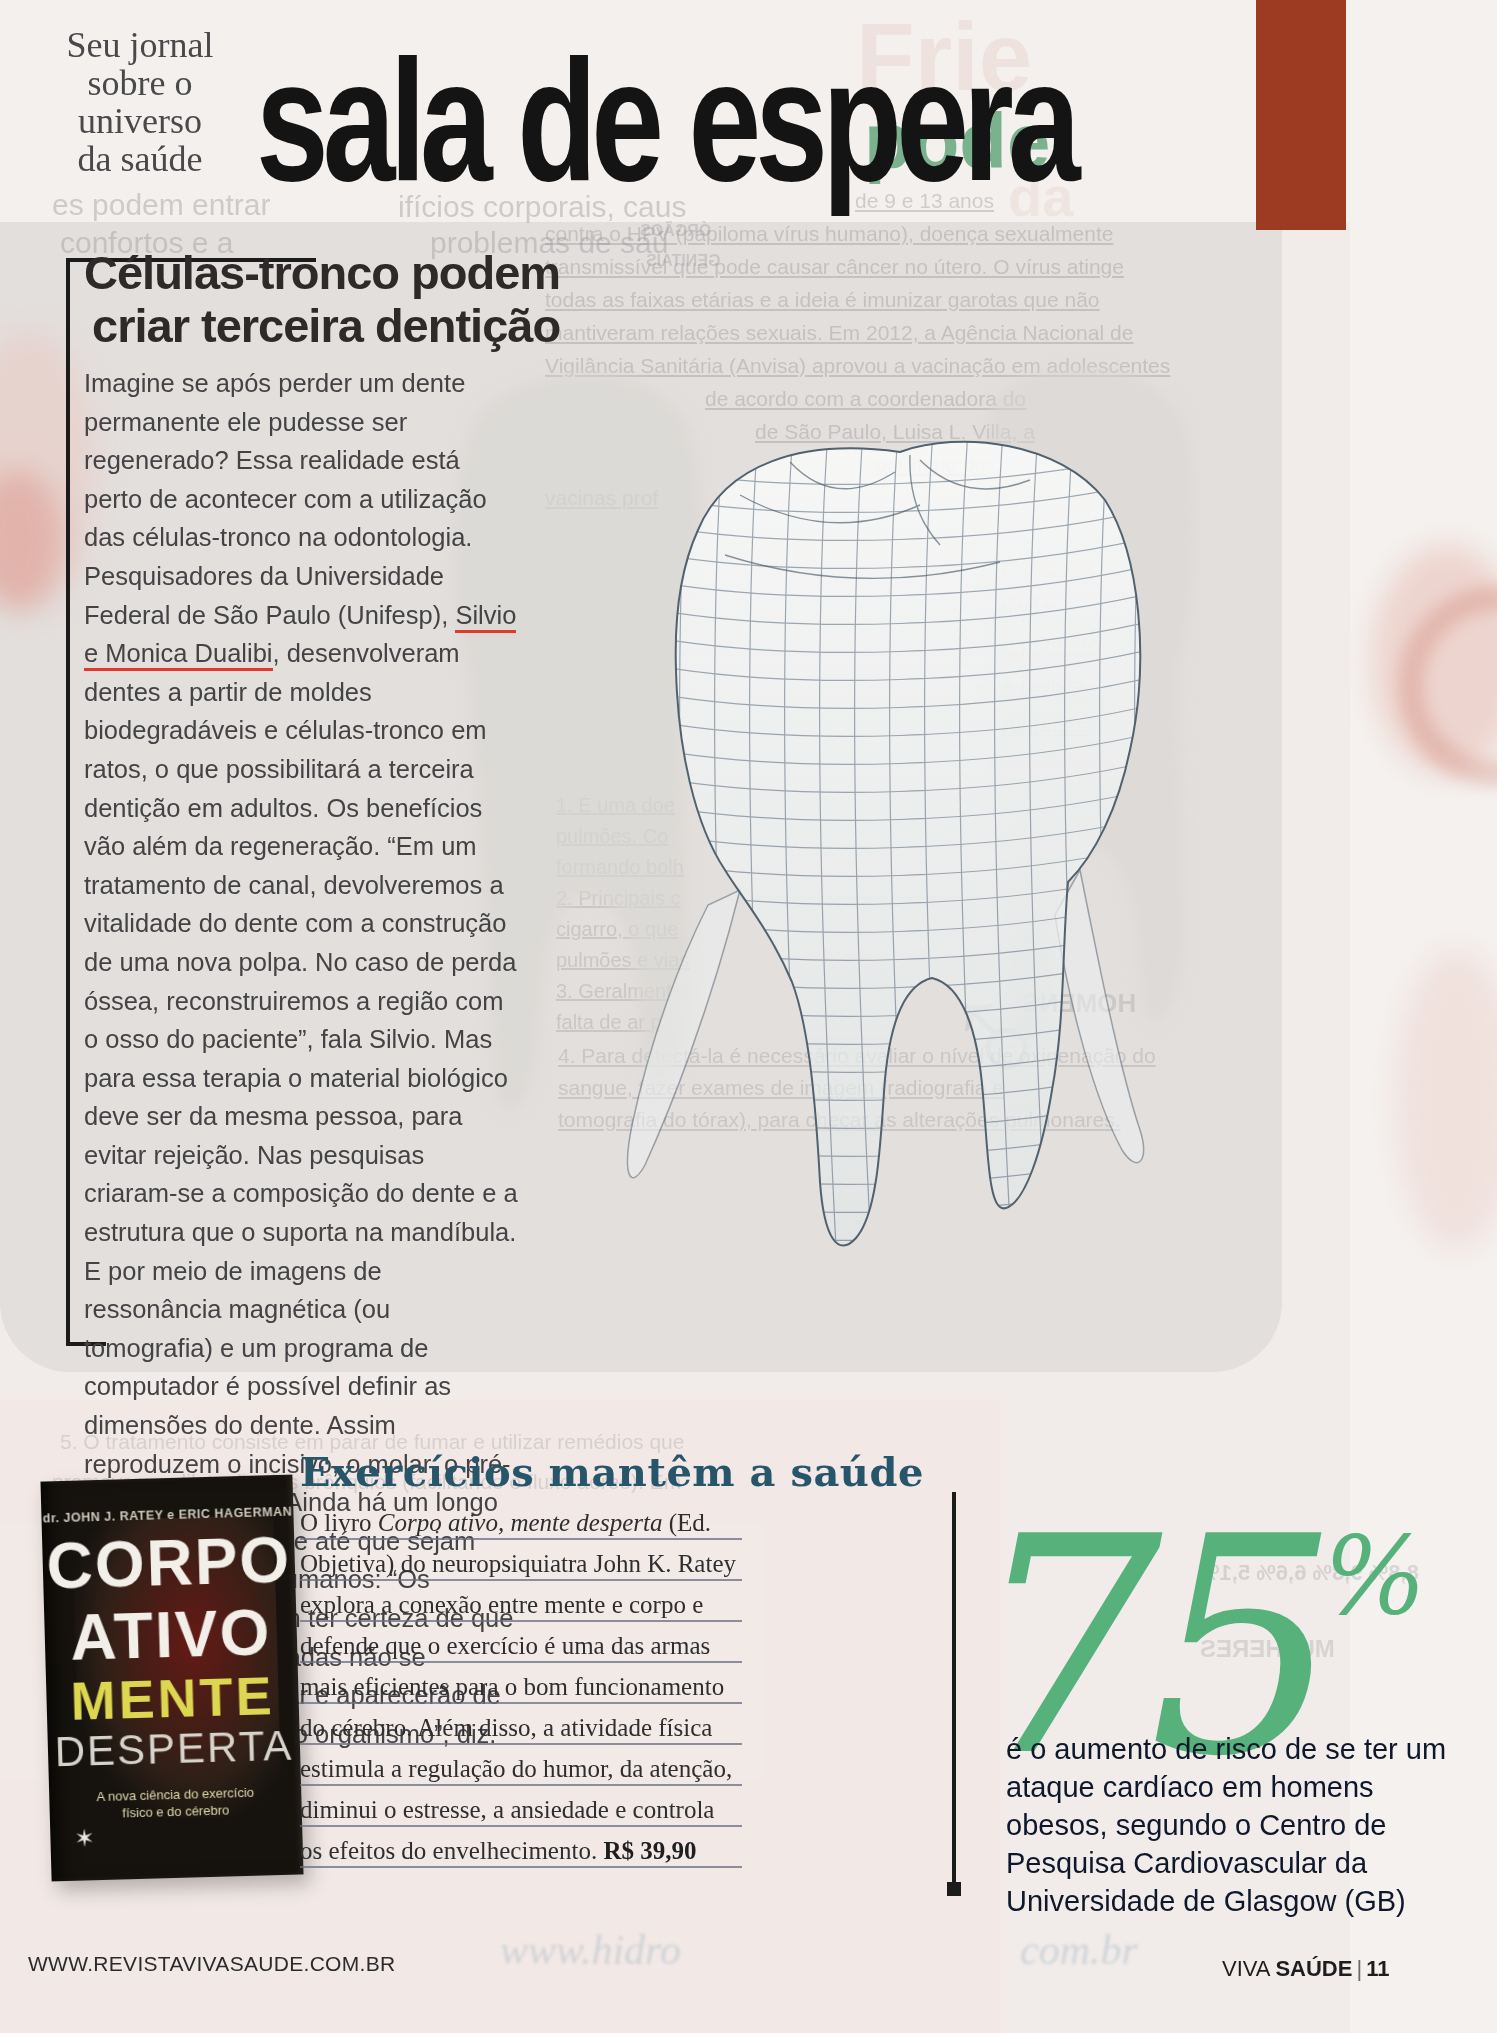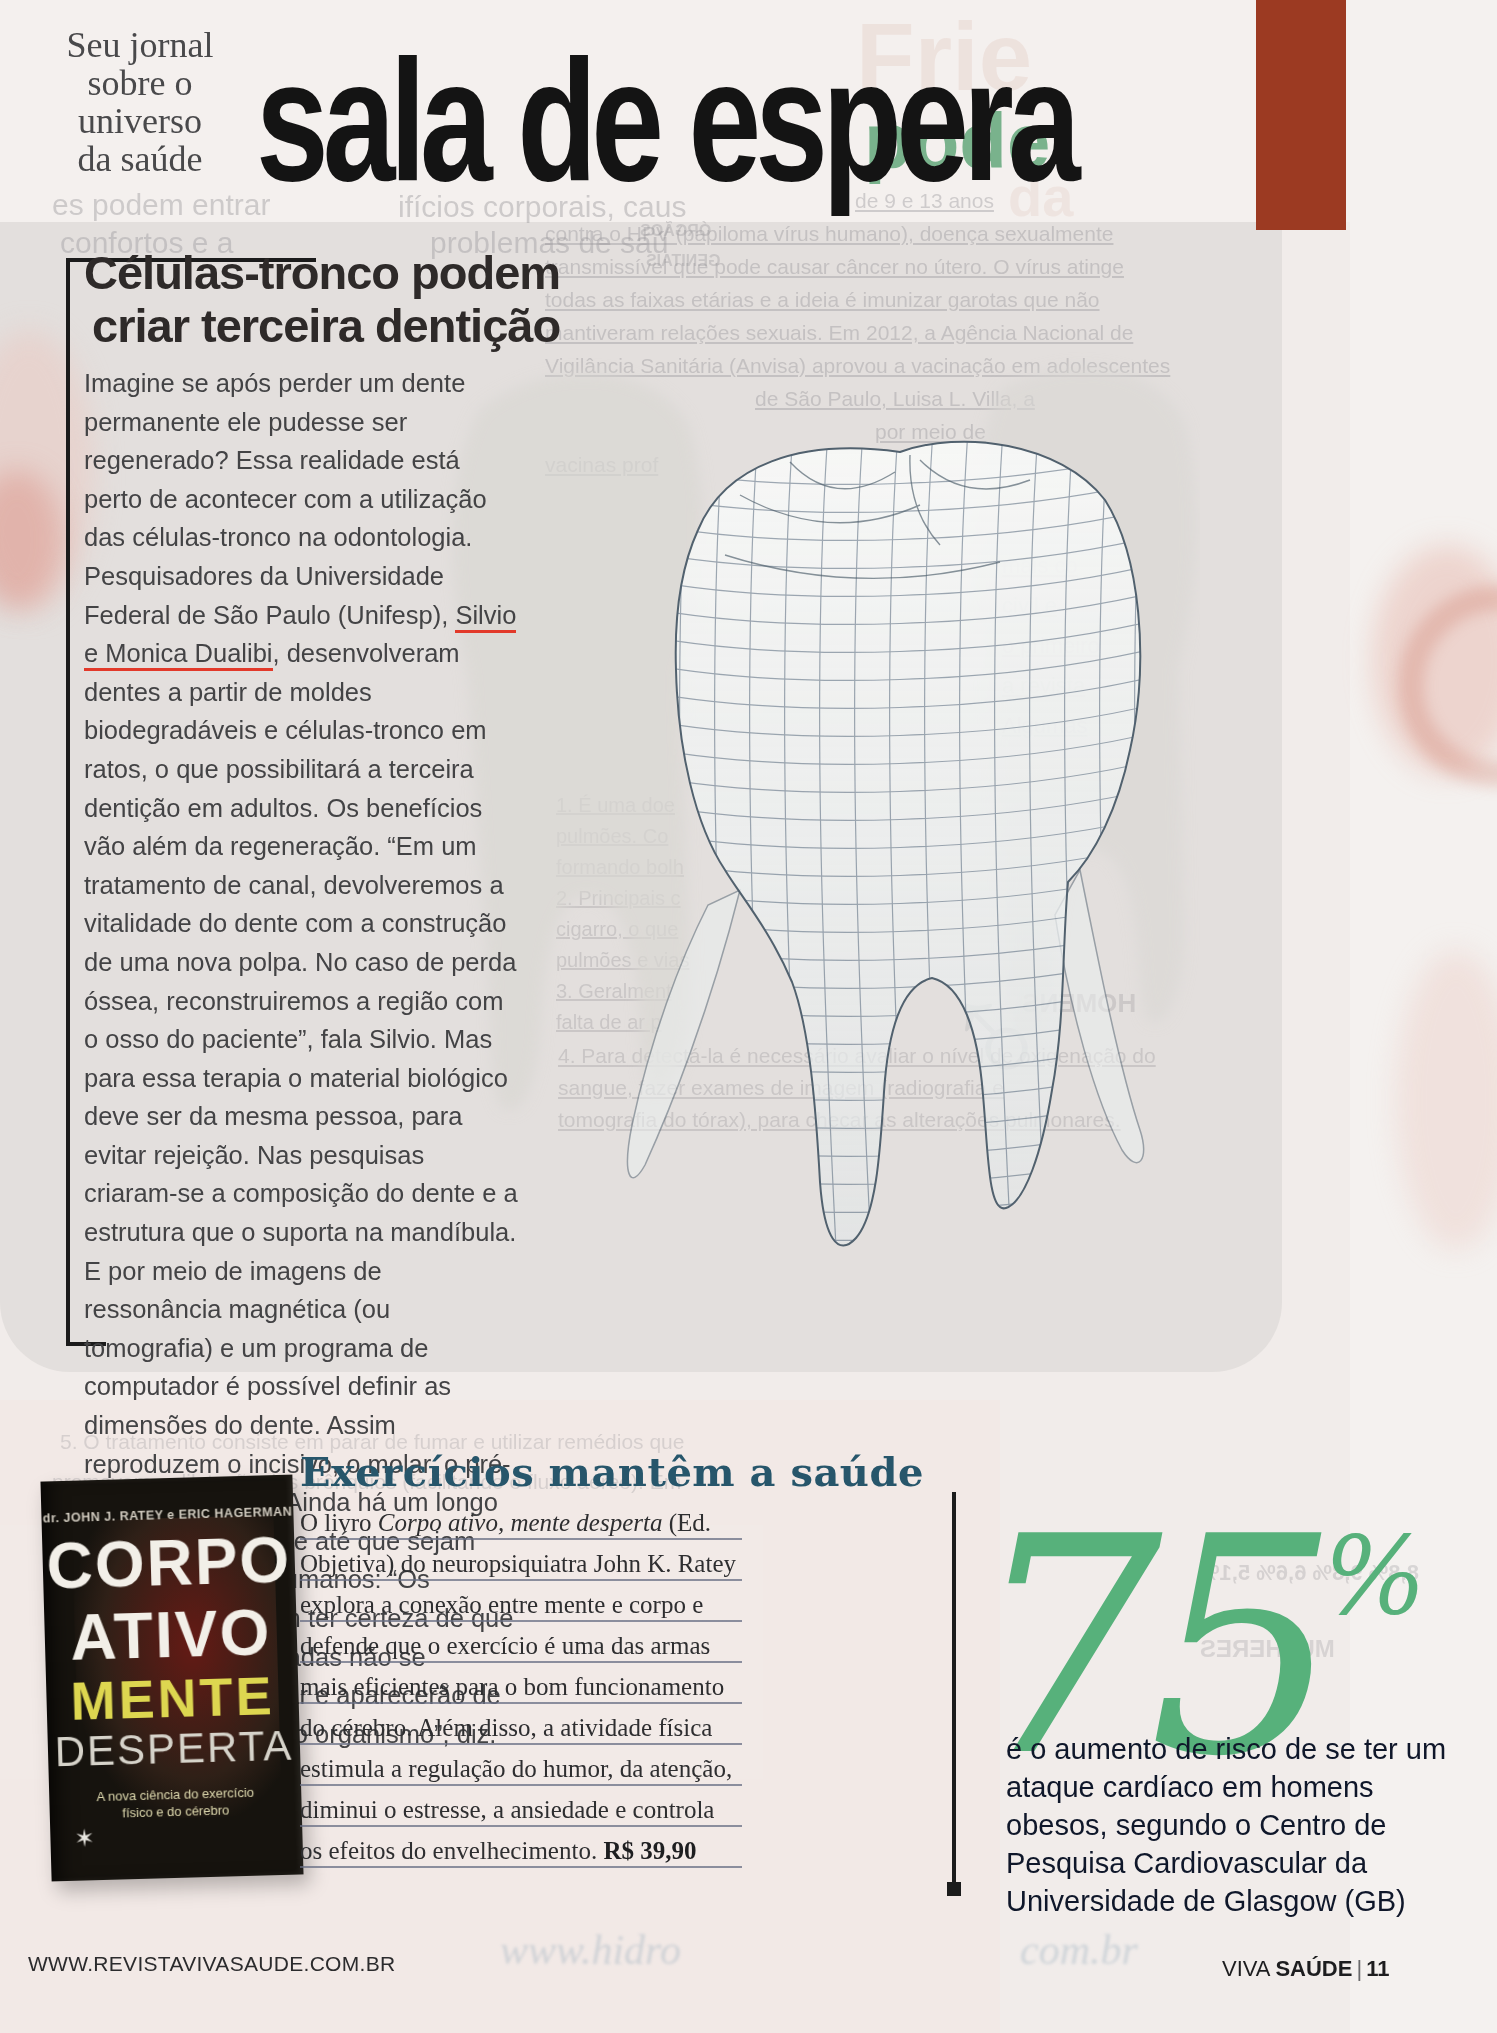--- a/index.html
+++ b/index.html
@@ -116,20 +116,21 @@
 <span class="ghost flip" style="left:640px;top:222px;font-size:16px;font-weight:700;opacity:.35;">ÓRGÃOS</span>
 <span class="ghost flip" style="left:646px;top:252px;font-size:16px;font-weight:700;opacity:.35;">GENITAIS</span>
 
 <div class="ghost ghost-col" style="left:545px;top:184px;font-size:21px;line-height:33px;opacity:.4;">
   <span style="margin-left:310px;">de 9 e 13 anos</span>
   <span>contra o HPV (papiloma vírus humano), doença sexualmente</span>
   <span>transmissível que pode causar câncer no útero. O vírus atinge</span>
   <span>todas as faixas etárias e a ideia é imunizar garotas que não</span>
   <span>mantiveram relações sexuais. Em 2012, a Agência Nacional de</span>
   <span>Vigilância Sanitária (Anvisa) aprovou a vacinação em adolescentes</span>
+  <span style="margin-left:160px;">de acordo com a coordenadora do</span>
   <span style="margin-left:210px;">de São Paulo, Luisa L. Villa, a</span>
   <span style="margin-left:330px;">por meio de</span>
   <span>vacinas prof</span>
 </div>
 
 <div class="ghost ghost-col" style="left:1002px;top:546px;font-size:22px;line-height:40px;opacity:.3;">
   <span>mais co</span>
   <span>civil e</span>
   <span>o primeiro</span>
   <span>a revista</span>

